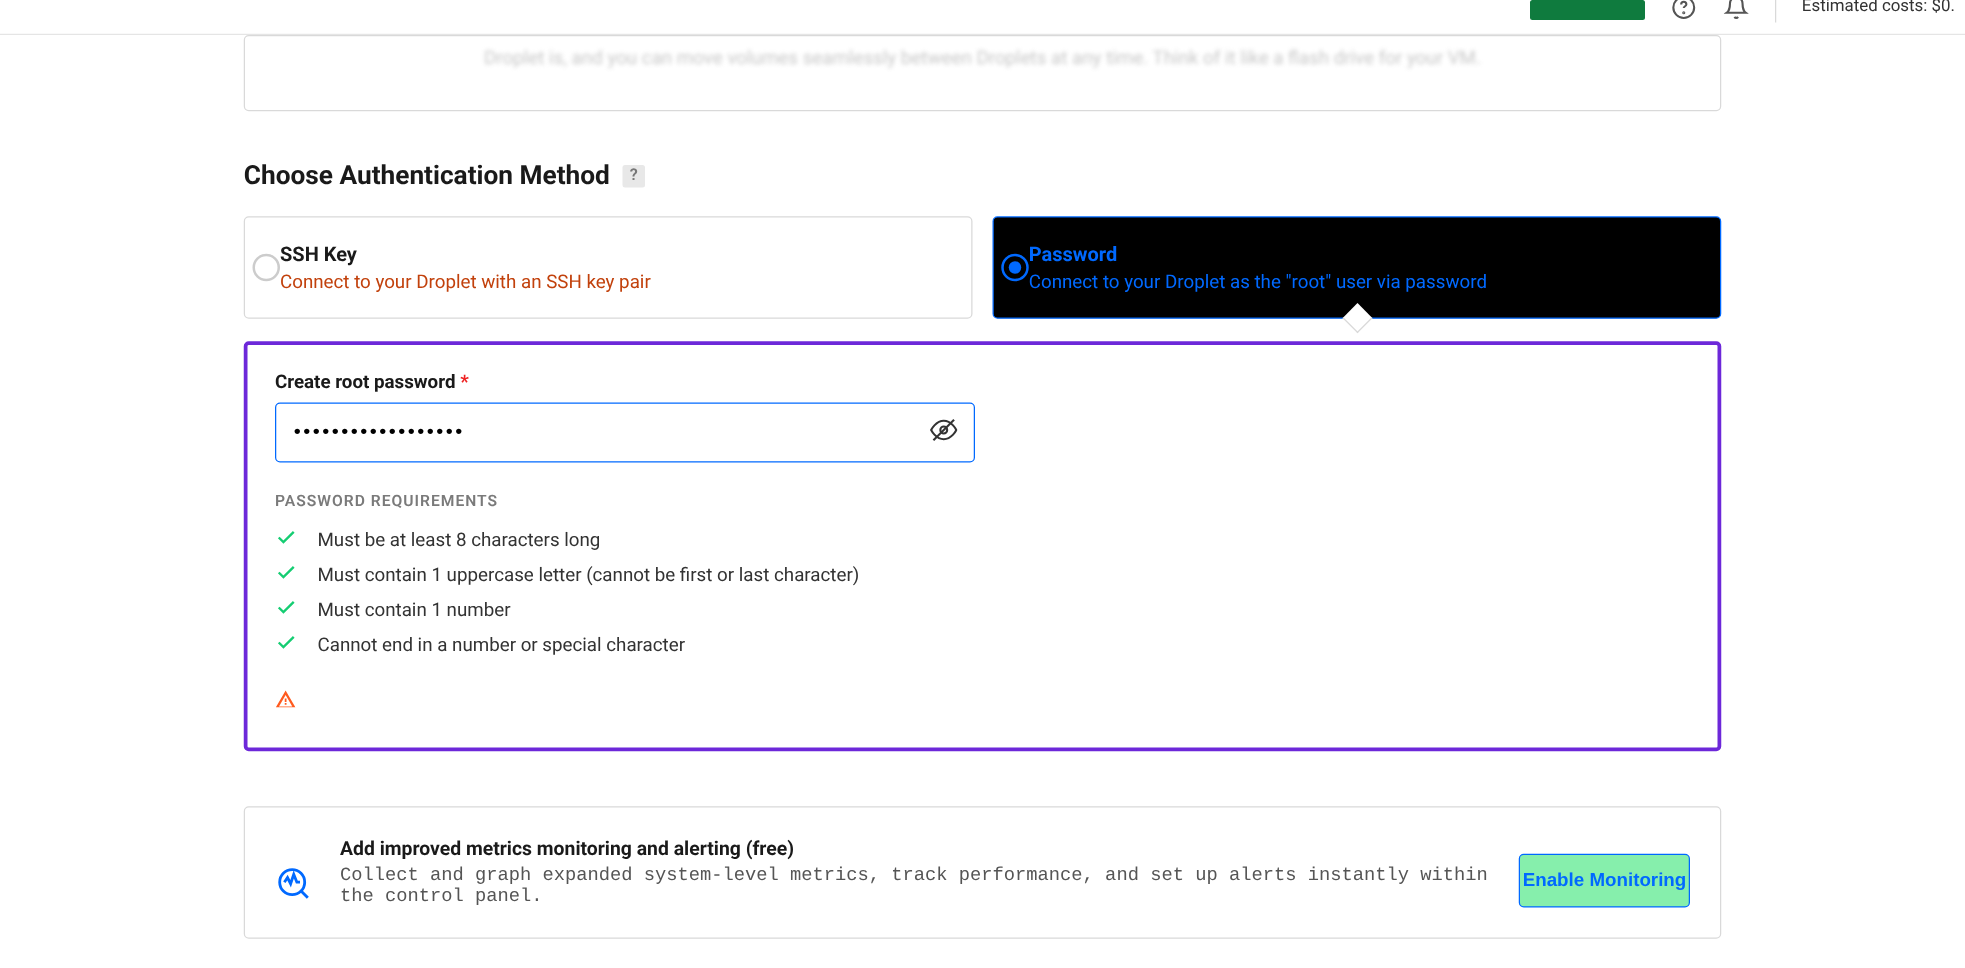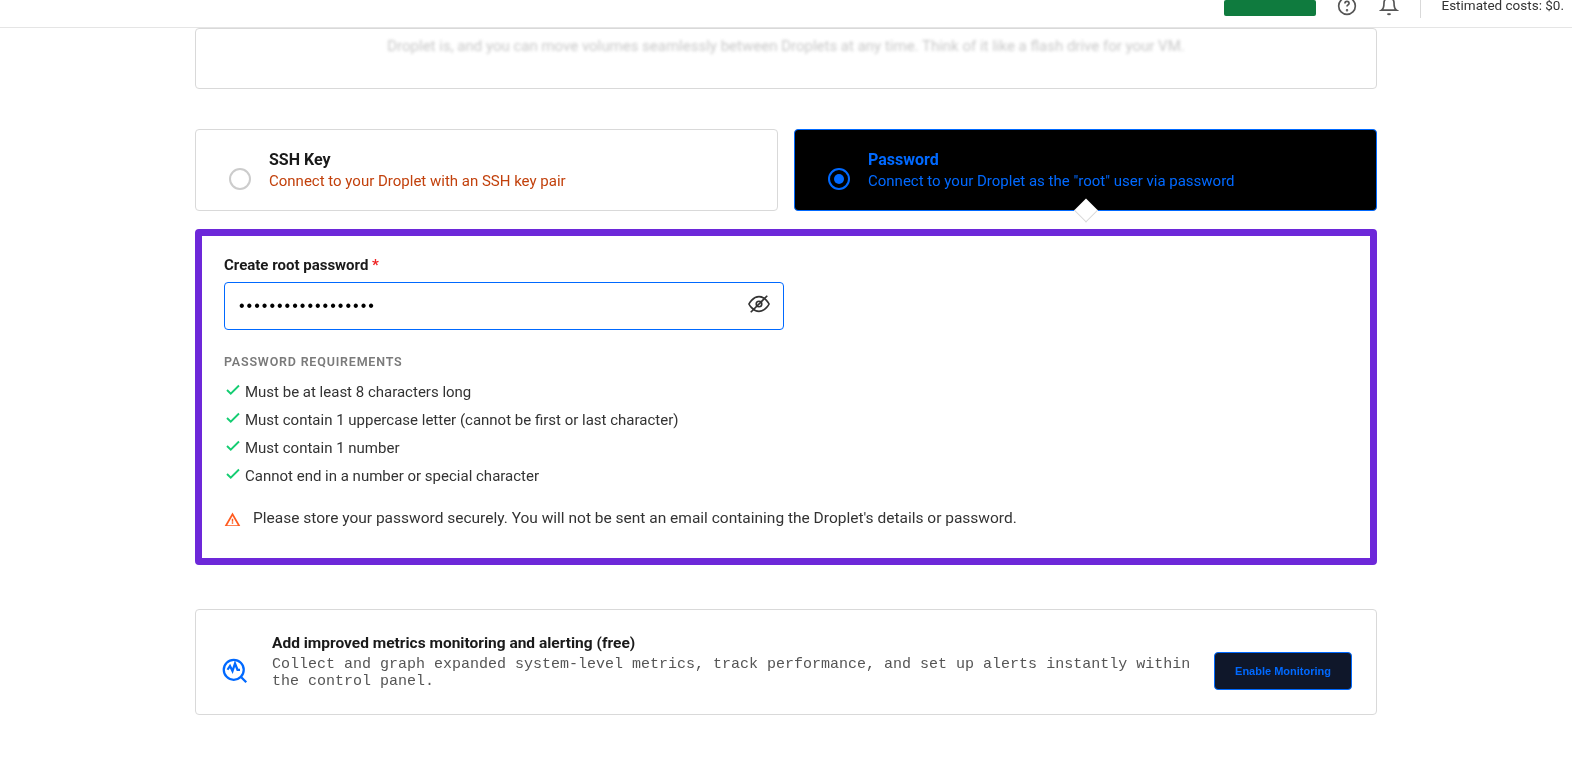--- a/index.html
+++ b/index.html
@@ -80,24 +80,23 @@
       display: inline-flex;
       align-items: center;
       justify-content: center;
     }
     
     .auth-row { display: flex; gap: 16px; margin-bottom: 18px; }
     .auth-card {
       flex: 1;
       border: 1px solid #d9d9d9;
       border-radius: 4px;
-      padding: 20px 33px;
-      display: flex;
-      gap: 18px;
-      align-items: flex-end;
+      padding: 20px 6px;
+      display: flex;
+      align-items: center;
       cursor: pointer;
       position: relative;
     }
     .auth-card.selected {
       border: 1px solid #0069ff;
       background: #000000;
     }
     .auth-card.selected::after {
       content: '';
       position: absolute;
@@ -124,21 +123,21 @@
       width: 10px; height: 10px;
       background: #0069ff;
       border-radius: 50%;
     }
     .auth-title { font-size: 16px; font-weight: 700; margin-bottom: 3px; }
     .auth-card.selected .auth-title { color: #0069ff; }
     .auth-desc { font-size: 15px; color: #c2410c; }
     .auth-card.selected .auth-desc { color: #0069ff; }
     
     .password-panel {
-      border: 7px solid #6d28d9;
+      border: 3px solid #6d28d9;
       border-radius: 4px;
       padding: 20px 22px 26px 22px;
       margin-bottom: 44px;
       position: relative;
     }
     
     .field-label { font-size: 15px; font-weight: 700; margin-bottom: 8px; display: block; }
     .req-star { color: #e22; }
     .password-input-wrap {
       position: relative;
@@ -165,21 +164,21 @@
     }
     
     .req-heading {
       font-size: 12.5px;
       font-weight: 600;
       letter-spacing: 0.8px;
       color: #7a7a7a;
       margin-bottom: 12px;
     }
     .req-list { list-style: none; display: flex; flex-direction: column; gap: 6px; margin-bottom: 22px; }
-    .req-item { display: flex; align-items: center; gap: 3px; font-size: 15px; color: #333; }
+    .req-item { display: flex; align-items: center; gap: 16px; font-size: 15px; color: #333; }
     .check { color: #15cd72; }
     
     .warn-row { display: flex; gap: 12px; align-items: flex-start; font-size: 15.5px; color: #333; }
     .warn-icon { color: #ff5b1f; flex-shrink: 0; margin-top: 2px; }
     
     .recommend-title { font-size: 16px; font-weight: 700; color: #003b8f; margin-bottom: 18px; }
     
     .option-card {
       border: 1px solid #d9d9d9;
       border-radius: 4px;
@@ -189,24 +188,24 @@
       gap: 22px;
       margin-bottom: 22px;
     }
     .option-icon { color: #0069ff; flex-shrink: 0; }
     .option-body { flex: 1; }
     .option-title { font-size: 15.5px; font-weight: 700; margin-bottom: 4px; }
     .option-desc { font-size: 15px; color: #555; font-family: Liberation Mono, monospace; }
     .outline-btn {
       border: 1px solid #0069ff;
       color: #0069ff;
-      background: #0f172a;
-      font-size: 11px;
+      background: #86efac;
+      font-size: 15px;
       font-weight: 600;
-      padding: 12px 20px;
+      padding: 12px 2px;
       border-radius: 4px;
       cursor: pointer;
       white-space: nowrap;
     }
   </style>
 </head>
 <body>
 
 <div class="topbar">
   <div class="green-btn"></div>
@@ -226,20 +225,24 @@
   <div class="top-divider"></div>
   <span class="estimate">Estimated costs: $0.</span>
 </div>
 
 <div class="main-wrap">
 
   <div class="desc-box">
     <span class="blurred-line">Droplet is, and you can move volumes seamlessly between Droplets at any time. Think of it like a flash drive for your VM.</span>
   </div>
 
+  <h2 class="section-title">
+    <span>Choose Authentication Method</span>
+    <span class="help-badge">?</span>
+  </h2>
 
   <div class="auth-row">
     <div class="auth-card">
       <div class="radio-outline"></div>
       <div>
         <div class="auth-title">SSH Key</div>
         <div class="auth-desc">Connect to your Droplet with an SSH key pair</div>
       </div>
     </div>
     <div class="auth-card selected">
@@ -294,21 +297,20 @@
         <span>Cannot end in a number or special character</span>
       </li>
     </ul>
 
     <div class="warn-row">
       <span class="warn-icon">
         <svg width="17" height="17" viewBox="0 0 24 24" fill="currentColor">
             <path d="M12 2L1 21h22L12 2zm0 5l7.5 13h-15L12 7zm-1 4v4h2v-4h-2zm0 5v2h2v-2h-2z"></path>
           </svg>
       </span>
-      <span>Please store your password securely. You will not be sent an email containing the Droplet's details or password.</span>
     </div>
   </div>
 
 
   <div class="option-card">
     <span class="option-icon">
       <svg width="30" height="30" viewBox="0 0 24 24" fill="none" stroke="currentColor" stroke-width="1.8">
           <circle cx="11" cy="11" r="8"></circle>
           <path d="M6 11l2-3 2 4 2-6 2 5h2"></path>
           <line x1="21" y1="21" x2="17" y2="17"></line>

